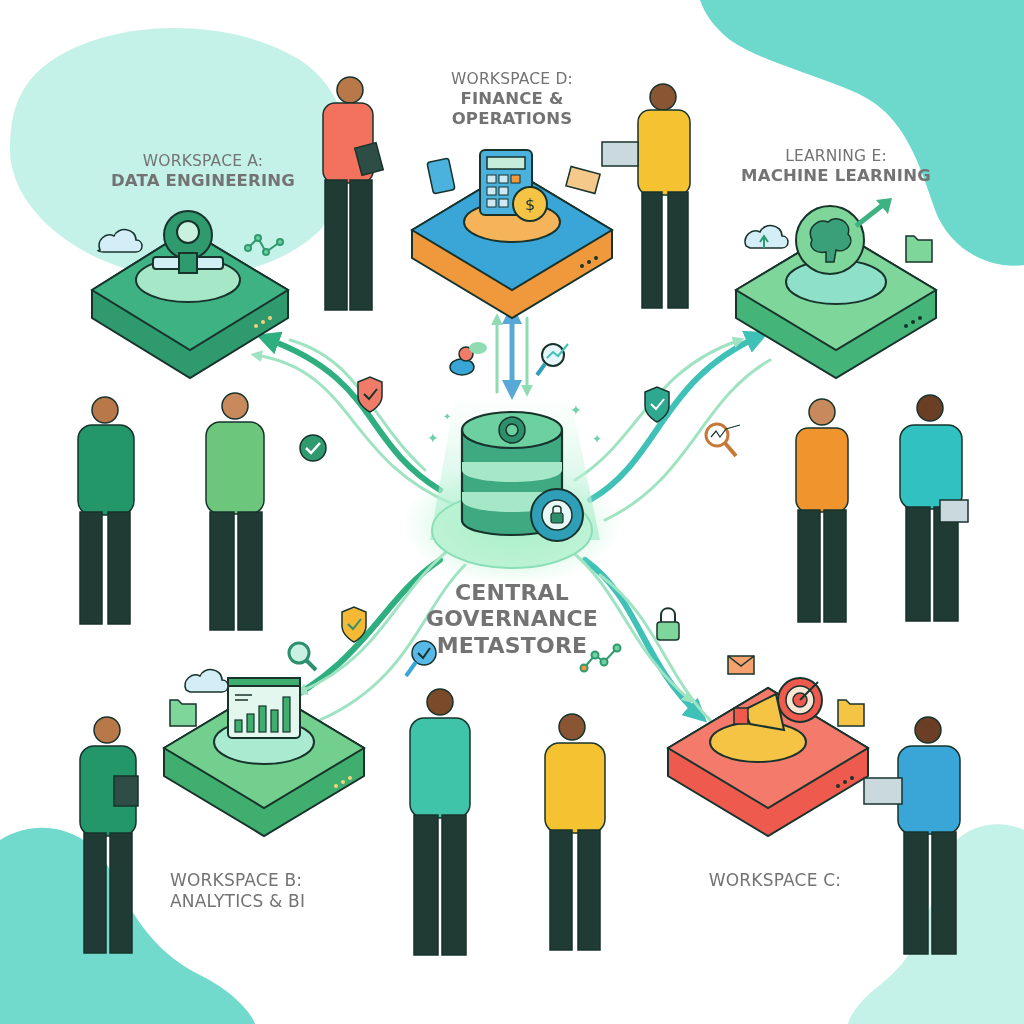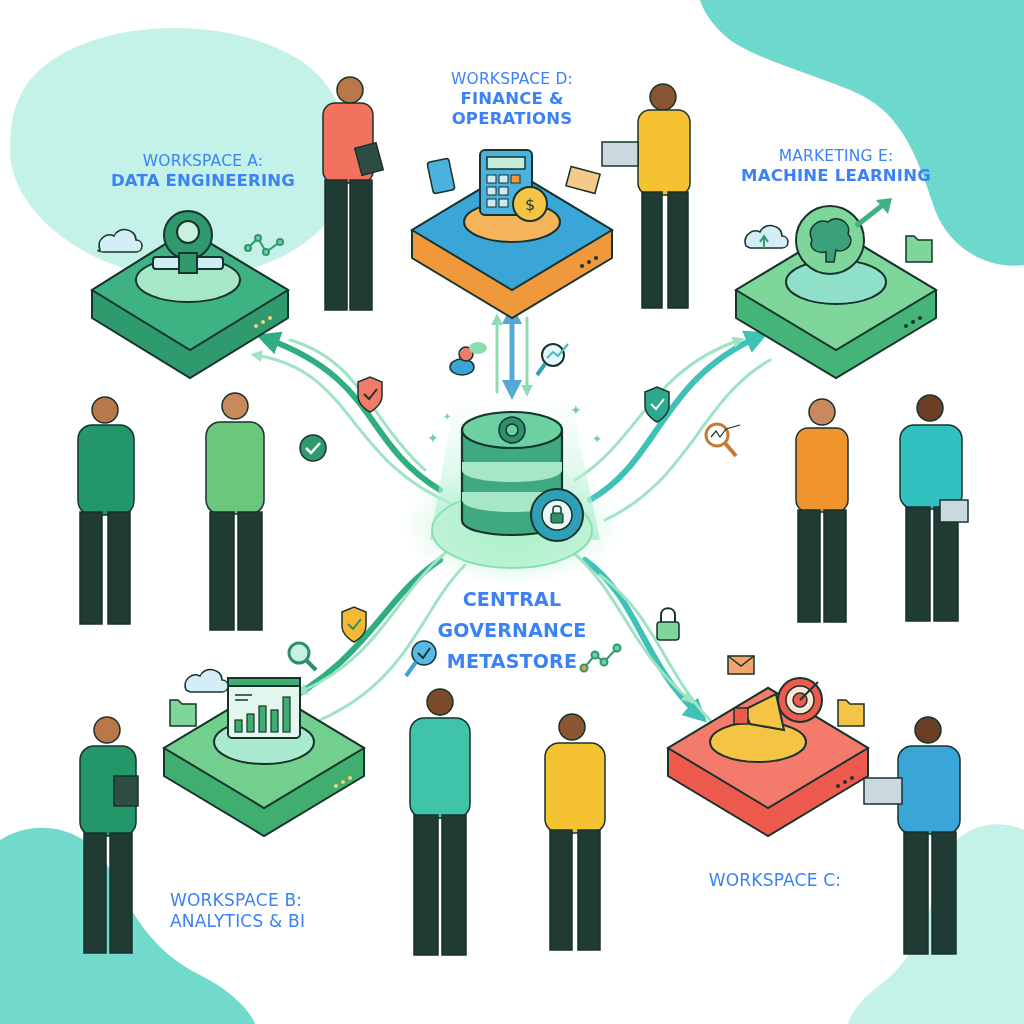--- a/index.html
+++ b/index.html
@@ -1,21 +1,21 @@
 <!DOCTYPE html>
 <html><head>
 <meta charset="utf-8">
 <style>
   html, body { margin: 0; padding: 0; background: #ffffff; }
   body { width: 1024px; height: 1024px; overflow: hidden; position: relative; font-family: "DejaVu Sans", sans-serif; }
   #stage { position: absolute; left: 0; top: 0; width: 1024px; height: 1024px; }
-  .label { position: absolute; text-align: center; color: #3b82f6; font-family: "DejaVu Sans", sans-serif; letter-spacing: 0.2px; line-height: 1.22; }
+  .label { position: absolute; text-align: center; color: #737373; font-family: "DejaVu Sans", sans-serif; letter-spacing: 0.2px; line-height: 1.22; }
   .label .l1 { font-size: 15.5px; display: block; font-weight: normal; }
   .label .l2 { font-size: 16.5px; display: block; font-weight: bold; }
-  .label.big .l1, .label.big .l2, .label.big .l3 { font-size: 19px; font-weight: bold; display: block; line-height: 1.2; margin-top: 8px; }
+  .label.big .l1, .label.big .l2, .label.big .l3 { font-size: 22px; font-weight: bold; display: block; line-height: 1.2; }
   .label.plain .l2 { font-weight: normal; }
 </style>
 </head>
 <body>
 
 <svg id="stage" viewBox="0 0 1024 1024" xmlns="http://www.w3.org/2000/svg">
   <defs>
     <radialGradient id="hubGlow" cx="50%" cy="50%" r="50%">
       <stop offset="0%" stop-color="#a8f0c6" stop-opacity="0.9"></stop>
       <stop offset="100%" stop-color="#a8f0c6" stop-opacity="0"></stop>
@@ -348,30 +348,30 @@
   <span class="l2">DATA ENGINEERING</span>
 </div>
 
 <div class="label" style="left:412px; top:70px; width:200px;">
   <span class="l1">WORKSPACE D:</span>
   <span class="l2">FINANCE &amp;</span>
   <span class="l2">OPERATIONS</span>
 </div>
 
 <div class="label" style="left:716px; top:147px; width:240px;">
-  <span class="l1">MARKETING E:</span>
+  <span class="l1">LEARNING E:</span>
   <span class="l2">MACHINE LEARNING</span>
 </div>
 
 <div class="label big" style="left:412px; top:580px; width:200px;">
   <span class="l1">CENTRAL</span>
   <span class="l2">GOVERNANCE</span>
   <span class="l3">METASTORE</span>
 </div>
 
-<div class="label plain" style="left:170px; top:870px; width:220px; text-align:left;margin-top:20px;">
+<div class="label plain" style="left:170px; top:870px; width:220px; text-align:left;">
   <span class="l1" style="font-size:17px;">WORKSPACE B:</span>
   <span class="l2" style="font-size:17px;">ANALYTICS &amp; BI</span>
 </div>
 
 <div class="label plain" style="left:660px; top:870px; width:230px;">
   <span class="l1" style="font-size:17px;text-align:center;">WORKSPACE C:</span>
 </div>
 
 </body></html>

